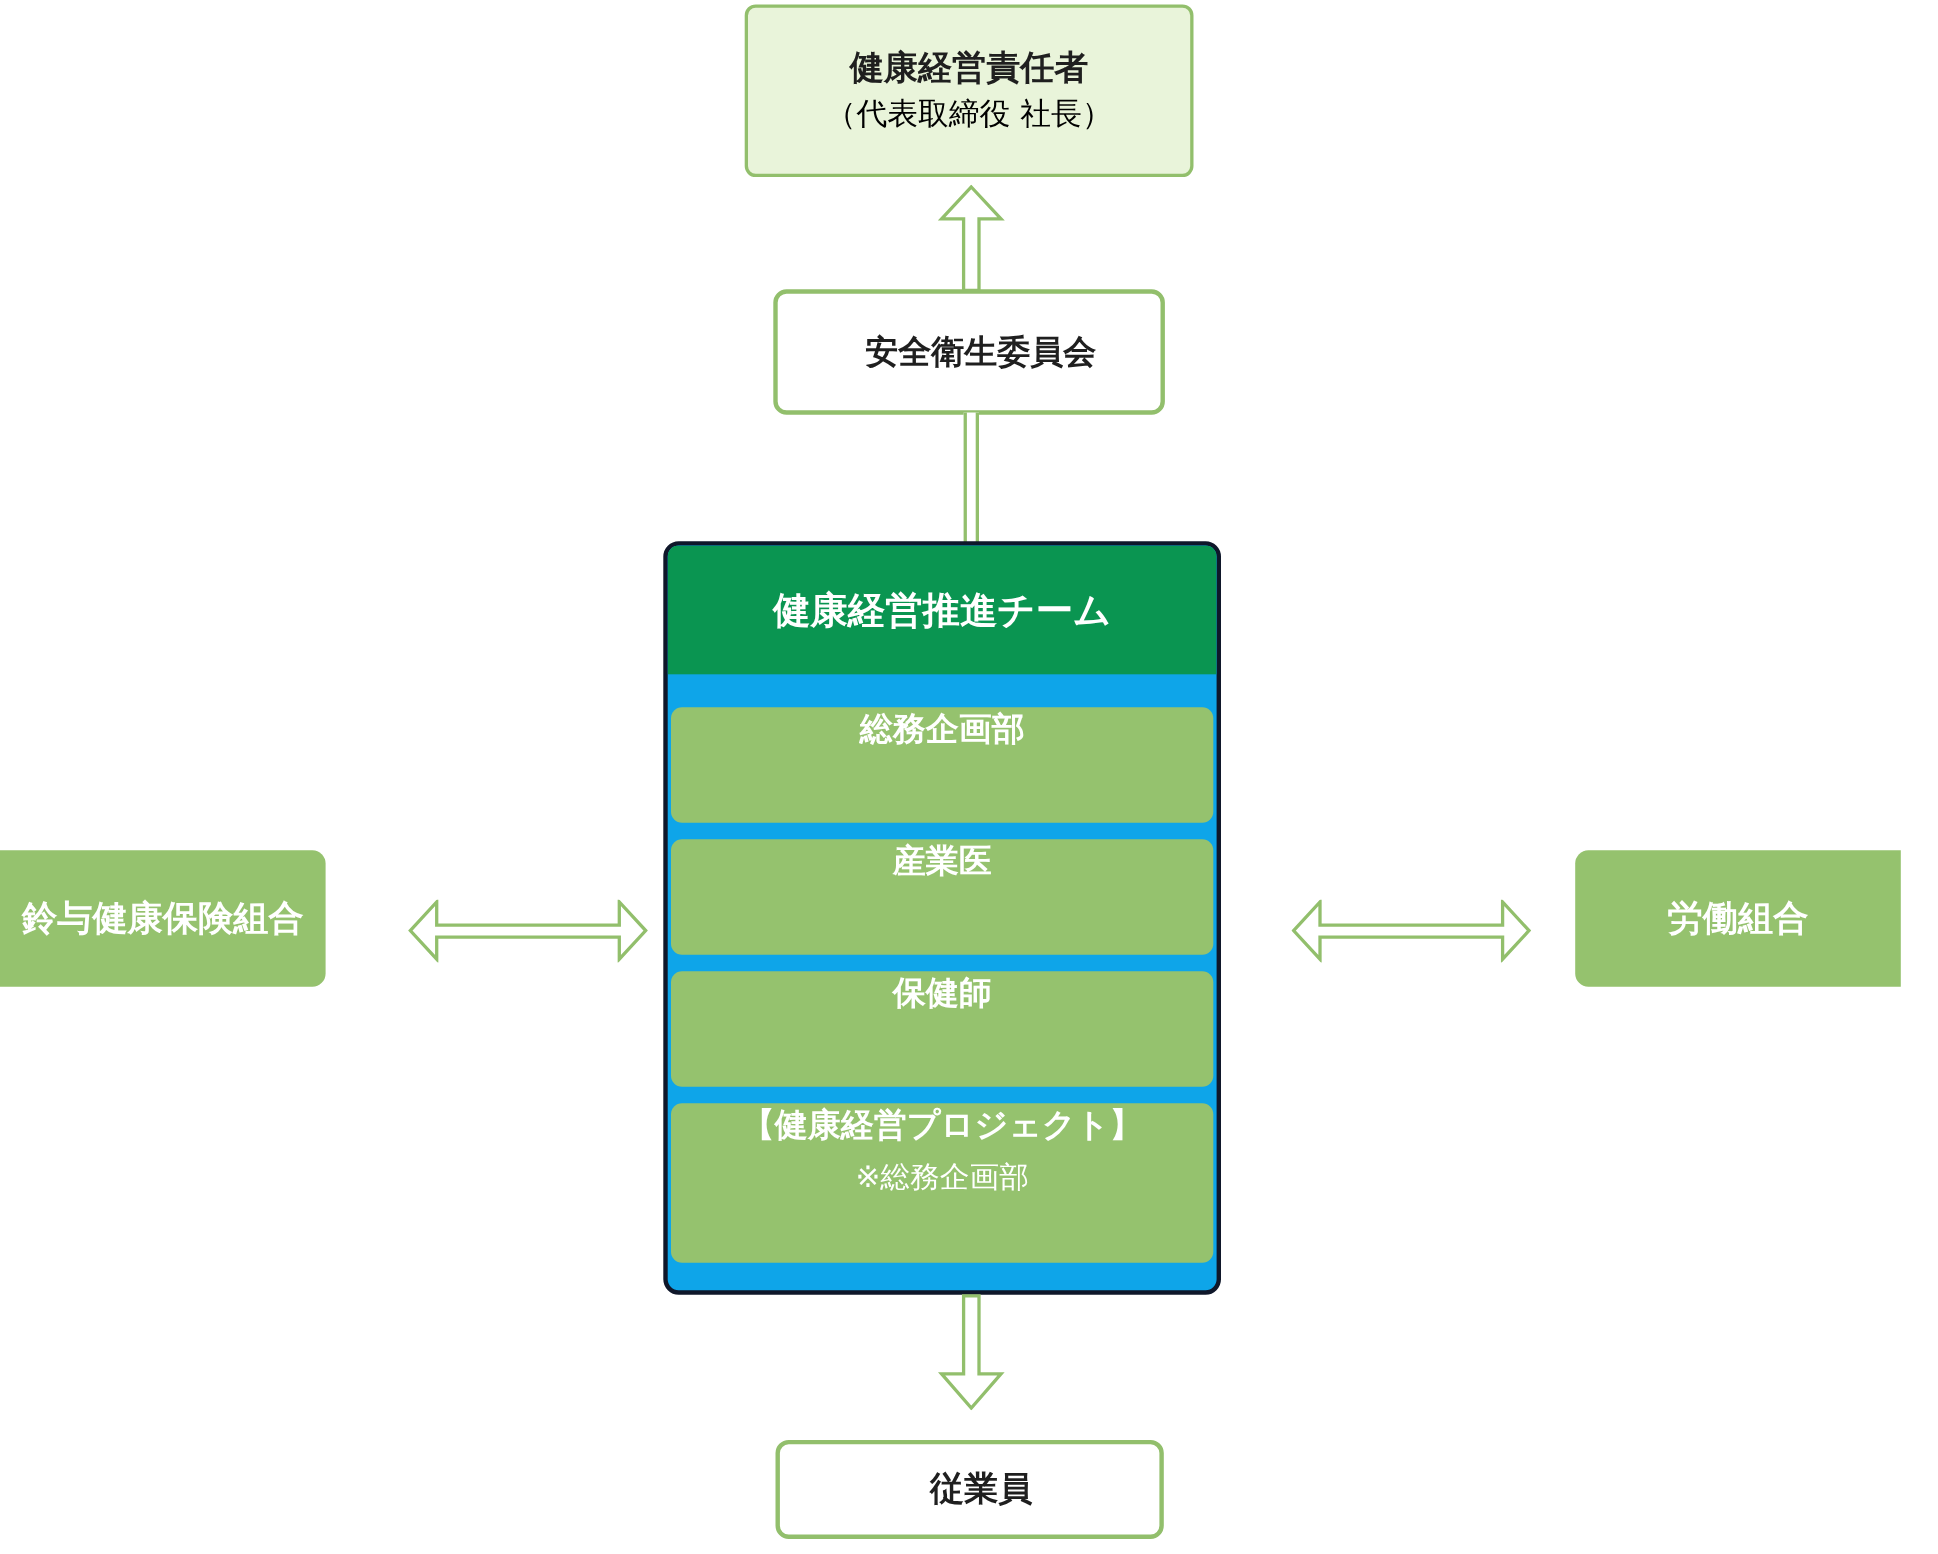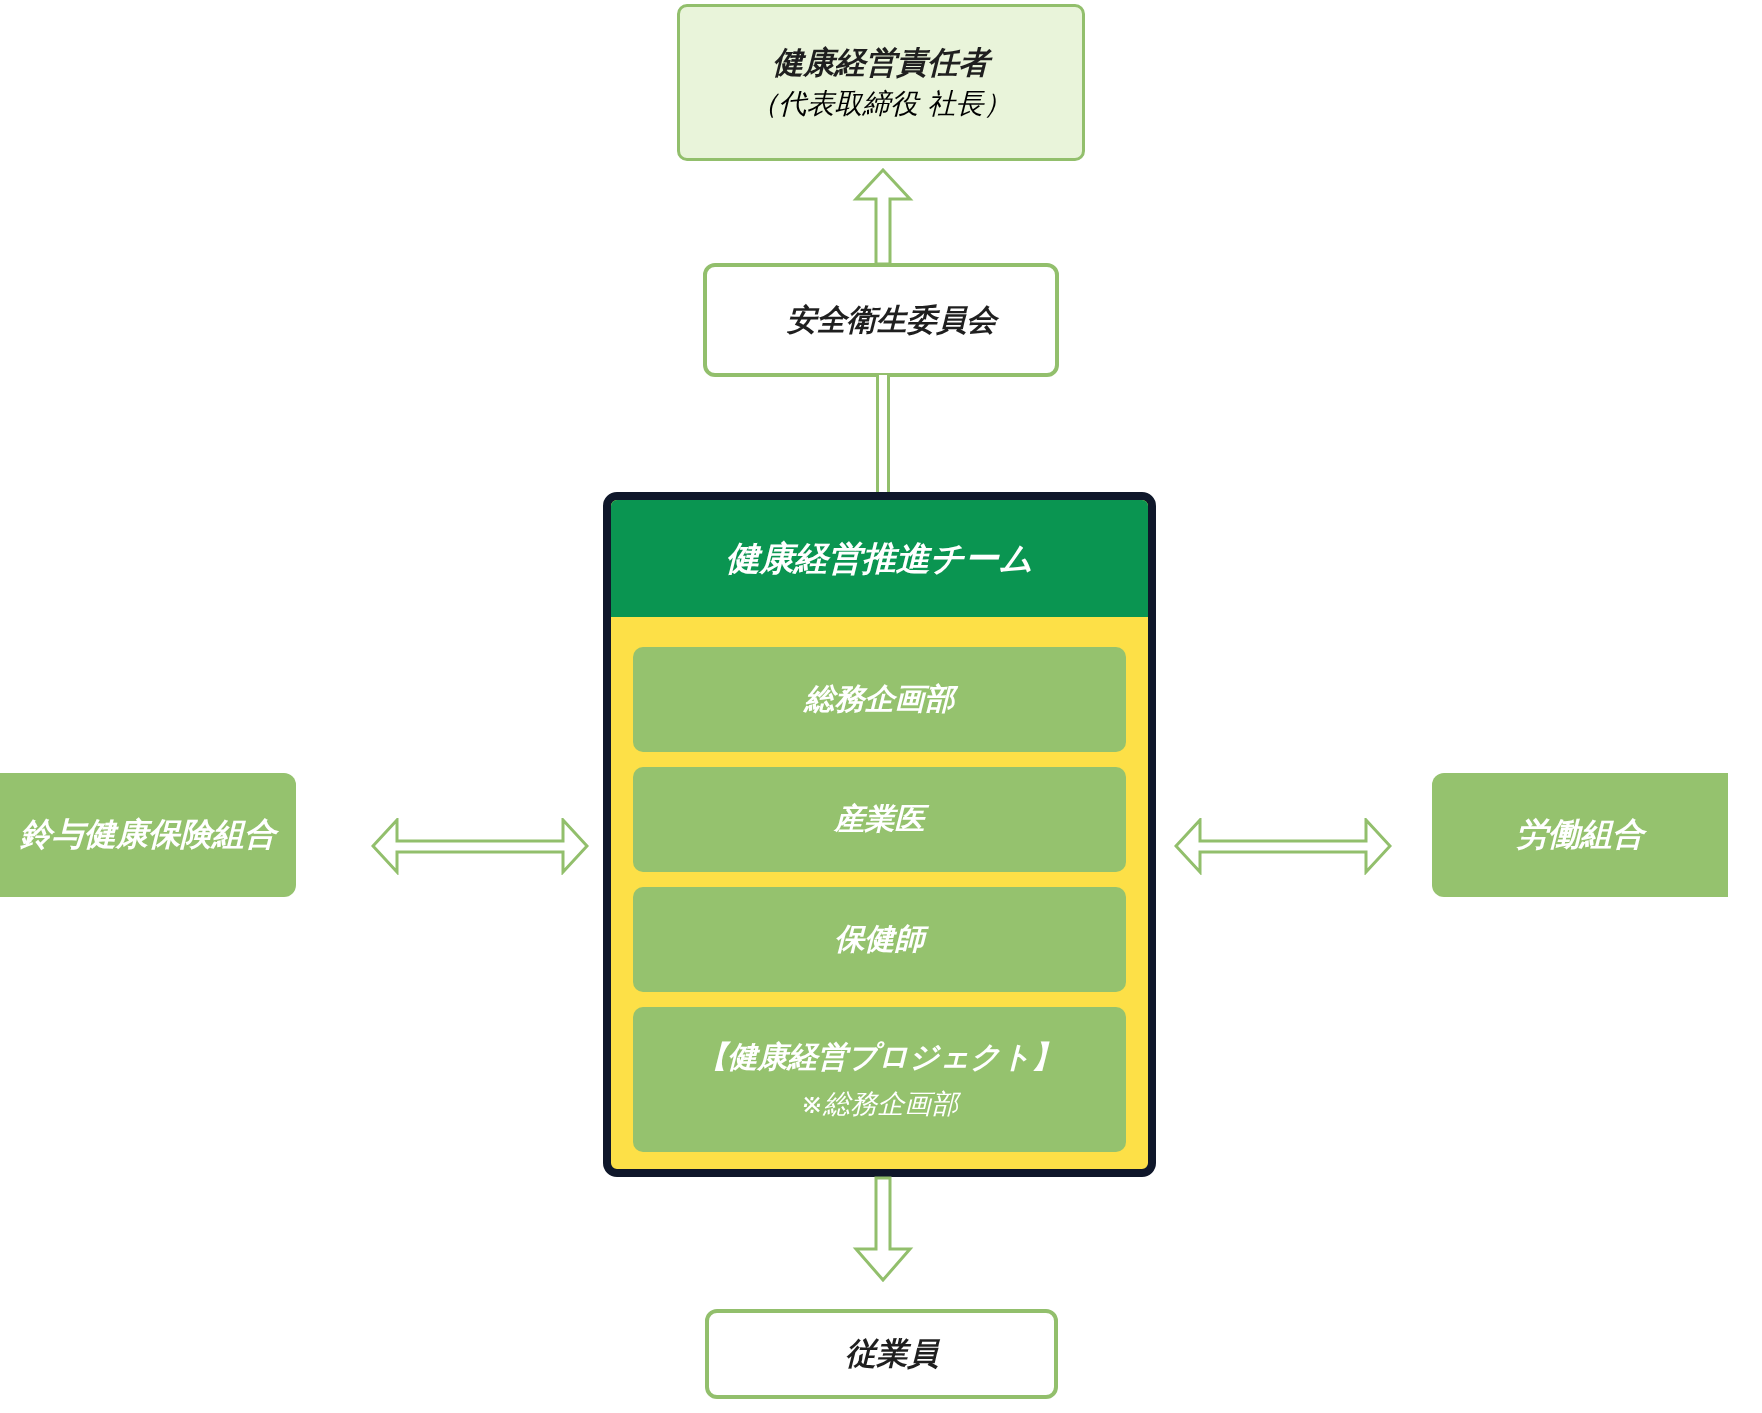--- a/index.html
+++ b/index.html
@@ -7,21 +7,20 @@
     padding: 0;
     background: #ffffff;
     font-family: "DejaVu Sans", "Liberation Sans", sans-serif;
   }
   #canvas {
     position: relative;
     width: 1762px;
     height: 1413px;
     background: #ffffff;
     overflow: hidden;
-    font-style: italic;
   }
   .abs { position: absolute; }
   .box {
     box-sizing: border-box;
     display: flex;
     flex-direction: column;
     align-items: center;
     justify-content: center;
     text-align: center;
   }
@@ -52,24 +51,24 @@
     background: #95c26e;
     border-radius: 12px;
     color: #ffffff;
     font-weight: bold;
     font-size: 32px;
   }
   .side-box.left  { left: 0px; border-top-left-radius: 0; border-bottom-left-radius: 0; }
   .side-box.right { left: 1432px; border-top-right-radius: 0; border-bottom-right-radius: 0; }
   
   .team-panel {
-    left: 603px; top: 492px; width: 553px; height: 685px;
+    left: 603px; top: 492px; width: 507px; height: 685px;
     box-sizing: border-box;
-    background: #fde047;
-    border: 8px solid #0f172a;
+    background: #0ea5e9;
+    border: 4px solid #0f172a;
     border-radius: 14px;
     overflow: hidden;
   }
   .team-header {
     box-sizing: border-box;
     width: 100%; height: 117px;
     background: #0a9551;
     display: flex; align-items: center; justify-content: center;
     color: #ffffff;
     font-weight: bold;
@@ -82,21 +81,21 @@
     flex-direction: column;
     gap: 15px;
     align-items: center;
   }
   .member-box {
     box-sizing: border-box;
     width: 493px; height: 105px;
     background: #95c26e;
     border-radius: 10px;
     display: flex; flex-direction: column;
-    align-items: center; justify-content: center;
+    align-items: center; justify-content: flex-start;
     color: #ffffff;
     font-weight: bold;
     font-size: 30px;
     gap: 8px;
   }
   .member-box.tall { height: 145px; }
   .member-box .note { font-size: 27px; font-weight: normal; }
   
   .vconnector {
     left: 876px; top: 375px; width: 14px; height: 119px;

